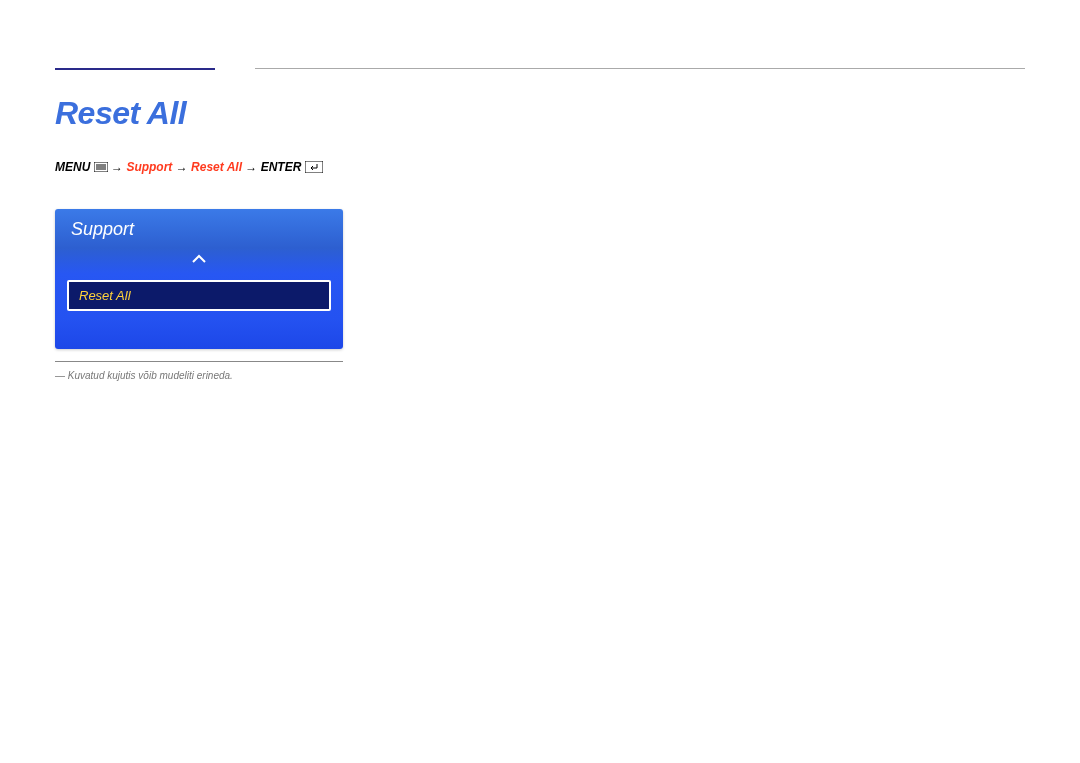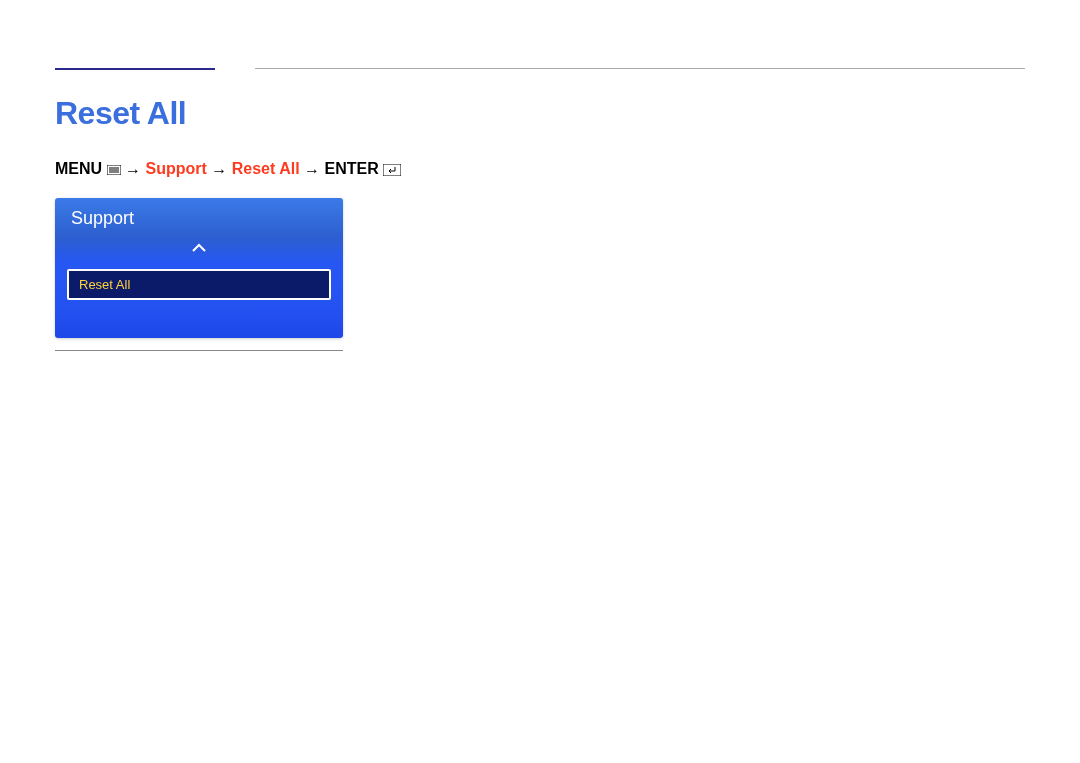--- a/index.html
+++ b/index.html
@@ -9,20 +9,21 @@
     }
     body {
       font-family: Arial, Helvetica, sans-serif;
       background: #fff;
       width: 1080px;
       height: 763px;
       position: relative;
     }
     .page-container {
       padding: 55px 55px 0 55px;
+      font-style: italic;
     }
     .top-underline-short {
       position: absolute;
       top: 68px;
       left: 55px;
       width: 160px;
       height: 2px;
       background: #2a2a8a;
     }
     .top-underline-long {
@@ -35,24 +36,24 @@
     }
     .heading {
       font-size: 32px;
       font-weight: 600;
       color: #3b6fdd;
       margin-top: 40px;
       margin-bottom: 28px;
       letter-spacing: -0.5px;
     }
     .breadcrumb {
-      font-size: 16px;
+      font-size: 12px;
       font-weight: bold;
       color: #000;
-      margin-bottom: 18px;
+      margin-bottom: 33px;
     }
     .breadcrumb .arrow {
       font-weight: normal;
     }
     .breadcrumb .red {
       color: #ff3b1f;
     }
     .menu-icon {
       display: inline-block;
       vertical-align: -1px;
@@ -155,14 +156,15 @@
         </svg>
       </span>
     </div>
     <div class="osd-item-row">
       <div class="osd-item">Reset All</div>
     </div>
     <div class="osd-footer"></div>
   </div>
 
   <hr class="footnote-rule">
+  <div class="footnote">― Kuvatud kujutis võib mudeliti erineda.</div>
 
 </div>
 
 </body></html>

